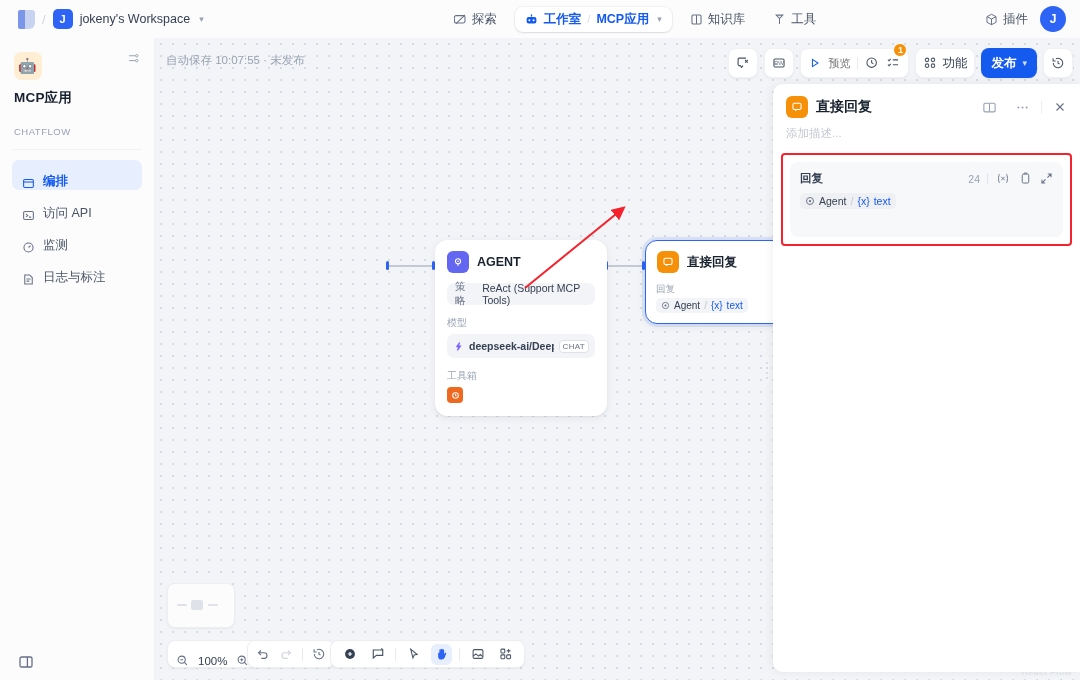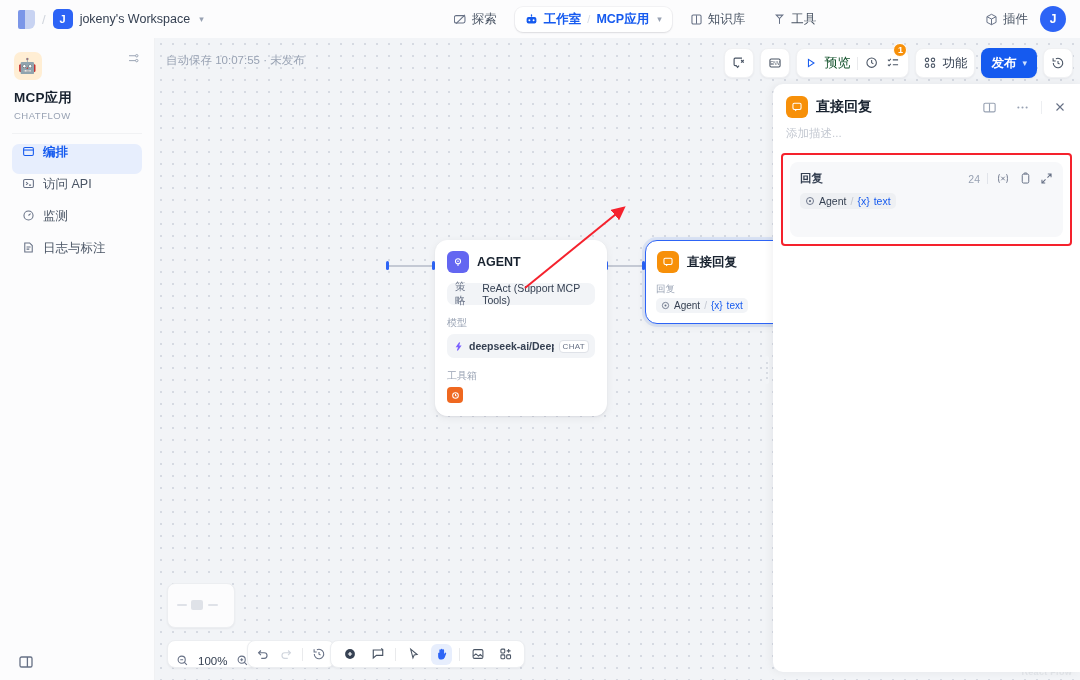--- a/index.html
+++ b/index.html
@@ -70,26 +70,26 @@
     background: #fcfcfd; border-right: 1px solid #f0f1f3;
     z-index: 30;
   }
   .app-head { padding: 14px 14px 0 14px; }
   .app-head-row { display: flex; align-items: flex-start; justify-content: space-between; }
   .app-icon {
     width: 28px; height: 28px; border-radius: 7px; background: #ffeed4;
     display: flex; align-items: center; justify-content: center; font-size: 15px;
   }
   .app-title { margin-top: 9px; font-size: 13.5px; font-weight: 700; color: #18222f; letter-spacing: .2px; }
-  .app-sub { margin-top: 3px; font-size: 9.5px; color: #98a2b3; letter-spacing: .5px; }
+  .app-sub { margin-top: 19px; font-size: 9.5px; color: #98a2b3; letter-spacing: .5px; }
   .app-divider { margin: 12px 12px 0 12px; height: 1px; background: #f1f2f4; }
 
   .nav-list { padding: 10px 12px 0 12px; display: flex; flex-direction: column; gap: 2px; }
   .nav-row {
-    display: flex; align-items: flex-start; gap: 8px;
+    display: flex; align-items: flex-end; gap: 8px;
     height: 30px; padding: 0 9px; border-radius: 7px;
     font-size: 12.5px; color: #495464;
   }
   .nav-row.selected { background: #e7eefd; color: #155aef; font-weight: 600; }
   .nav-row .ico { width: 14px; height: 14px; display: flex; align-items: center; justify-content: center; }
 
   .collapse-btn {
     position: absolute; left: 18px; bottom: 10px;
     width: 16px; height: 16px;
   }
@@ -116,21 +116,21 @@
     height: 30px; min-width: 30px; padding: 0 7px;
     background: #fff; border: 1px solid #f0f1f3; border-radius: 8px;
     box-shadow: 0 1px 2px rgba(16,24,40,.05);
     display: flex; align-items: center; justify-content: center; gap: 5px;
   }
   .tool-group {
     height: 30px; background: #fff; border: 1px solid #f0f1f3; border-radius: 8px;
     box-shadow: 0 1px 2px rgba(16,24,40,.05);
     display: flex; align-items: center; padding: 0 8px; gap: 7px; position: relative;
   }
-  .preview-lbl { color: #14532d; font-size: 13px; font-weight: 500; }
+  .preview-lbl { color: #737373; font-size: 11px; font-weight: 500; }
   .vbar { width: 1px; height: 13px; background: #e9eaec; }
   .badge {
     position: absolute; top: -6px; right: 1px;
     min-width: 14px; height: 14px; padding: 0 3px; border-radius: 7px;
     background: #f79009; color: #fff; font-size: 9px; font-weight: 700;
     display: flex; align-items: center; justify-content: center;
     border: 1.5px solid #fff;
   }
   .feature-btn { font-size: 12.5px; color: #354052; }
   .publish-btn {

